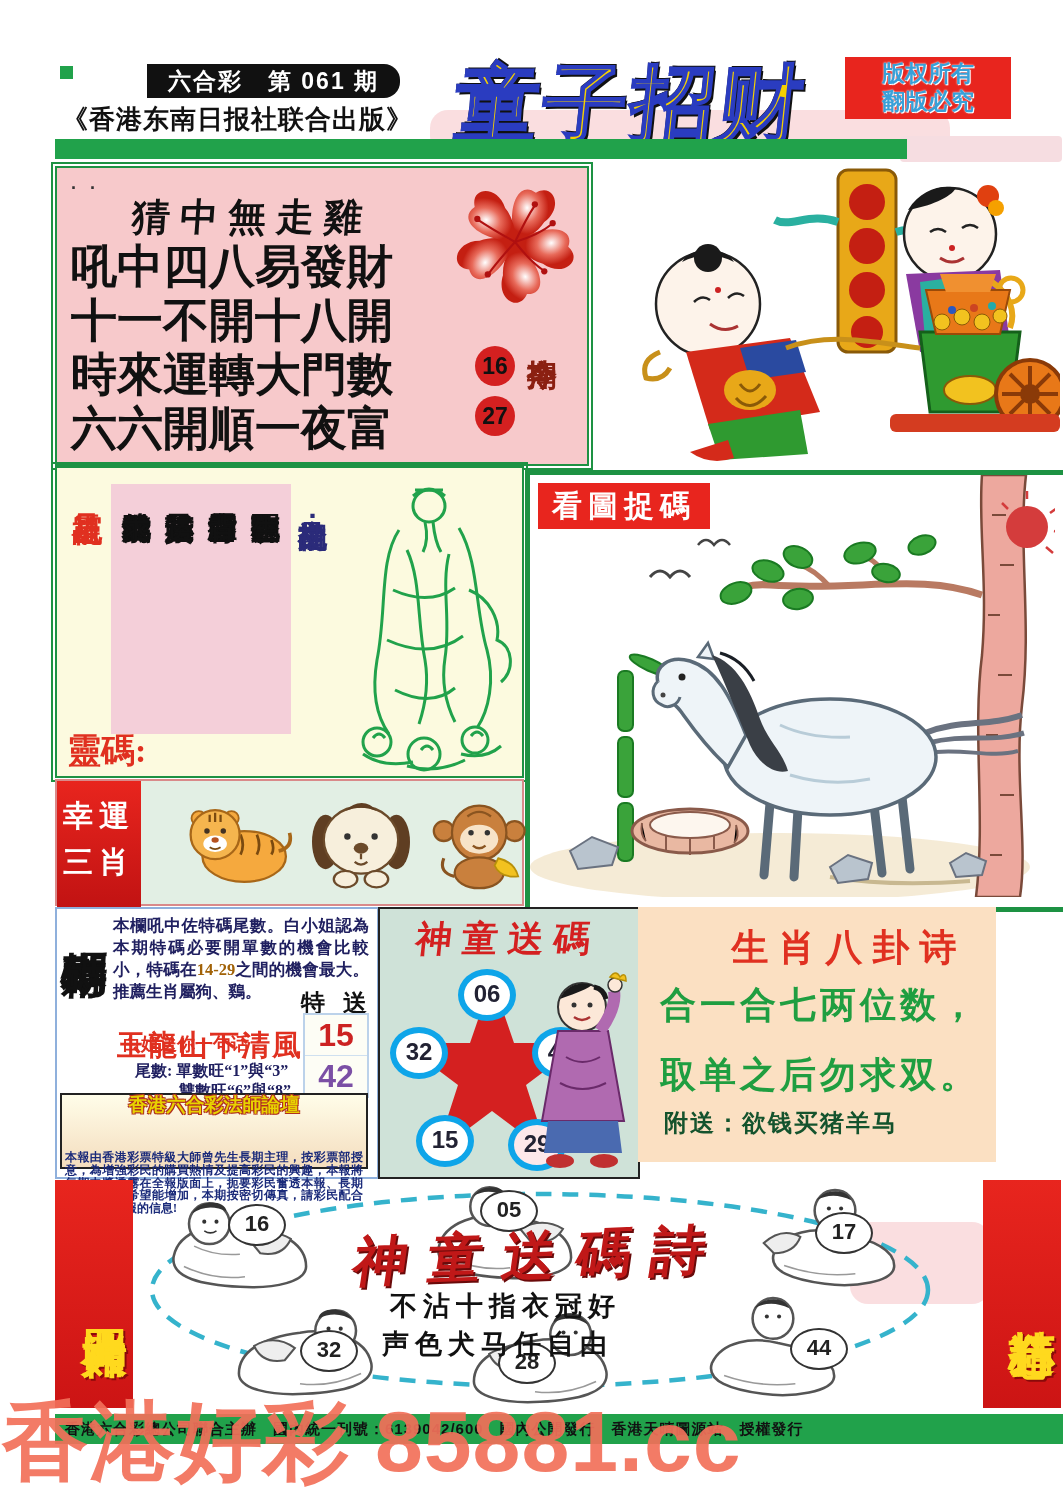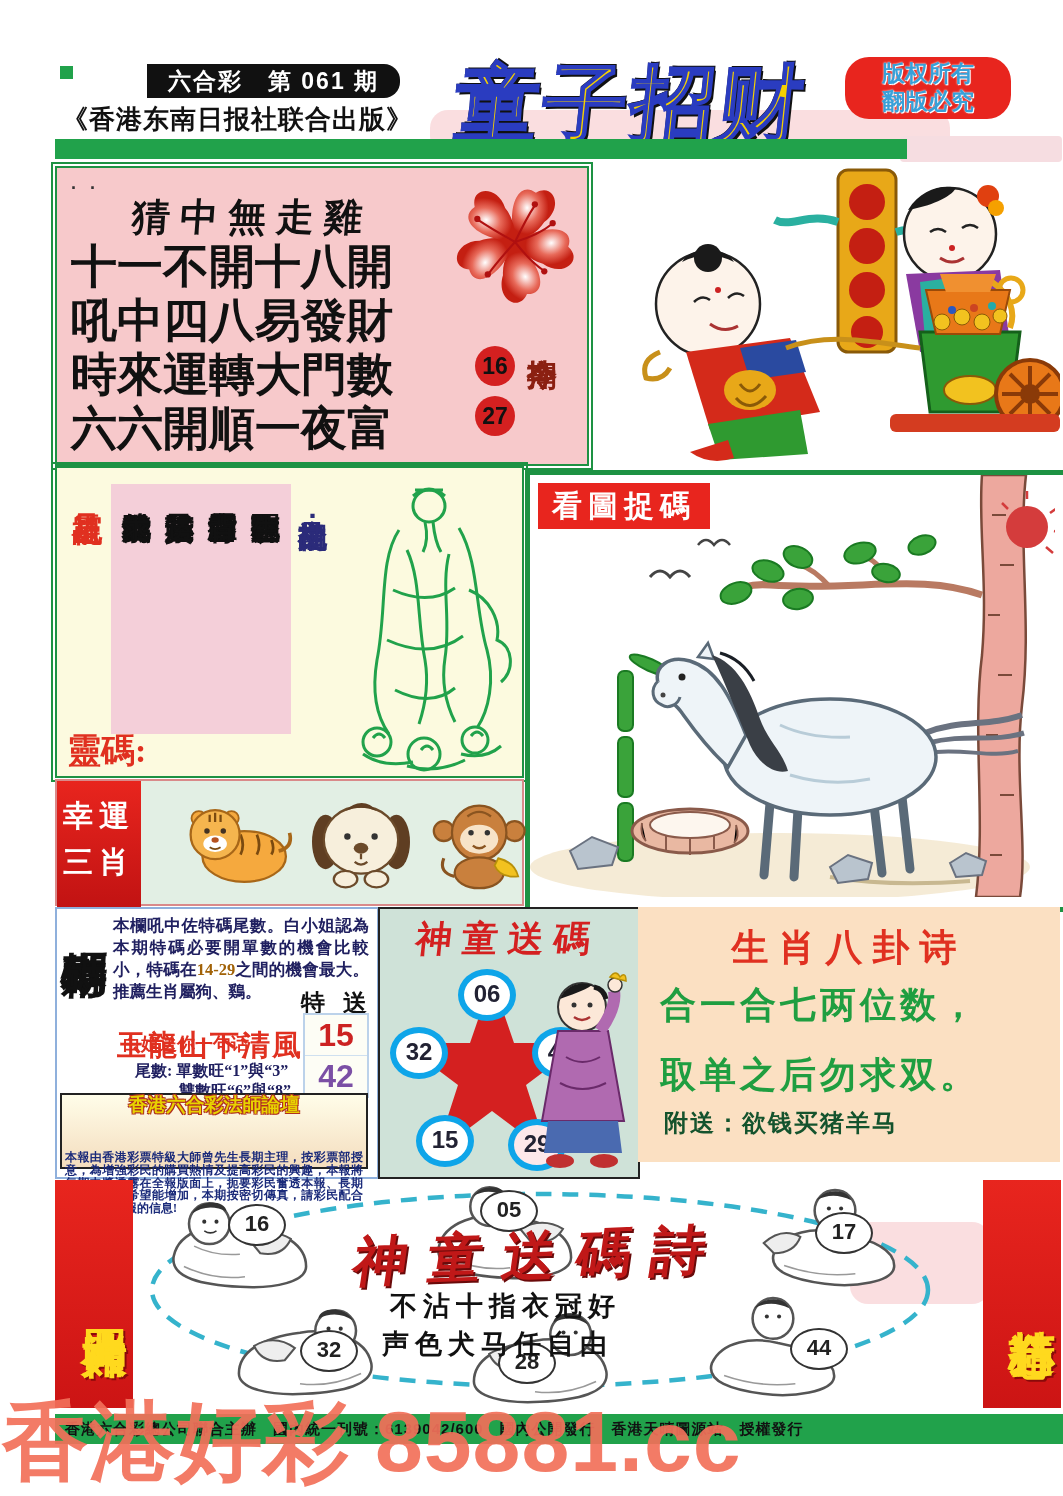--- a/index.html
+++ b/index.html
@@ -11,21 +11,21 @@
 
   
   .green-sq{left:60px;top:66px;width:13px;height:13px;background:#21a24b;}
   .issue-pill{left:147px;top:64px;width:253px;height:34px;background:#111;border-radius:0 16px 16px 0;
               color:#fff;font-weight:bold;font-size:23px;text-align:center;line-height:34px;letter-spacing:2px;}
   .publisher{left:62px;top:102px;width:360px;font-size:26px;font-weight:bold;color:#111;letter-spacing:1px;}
   .main-title{left:455px;top:48px;width:400px;font-size:84px;font-weight:bold;color:#f5d000;
               transform:skewX(-6deg);letter-spacing:4px;white-space:nowrap;
               -webkit-text-stroke:2px #2a3cc0;
               text-shadow:3px 3px 0 #111,-1px -1px 0 #111,2px -2px 0 #111;}
-  .copyright-box{left:845px;top:57px;width:166px;height:60px;background:#e8251e;border-radius:24px;
+  .copyright-box{left:845px;top:57px;width:166px;height:60px;background:#e8251e;border-radius:0;
                  color:#39a0d8;font-weight:bold;font-size:23px;text-align:center;line-height:28px;
                  text-shadow:0 0 2px #fff,1px 1px 0 #fff;padding-top:2px;}
   .green-bar{left:55px;top:139px;width:852px;height:20px;background:#21a24b;}
   .blotch{background:rgba(249,214,216,.8);border-radius:18px;}
   .blotch-title{left:430px;top:110px;width:520px;height:44px;}
   .blotch-bar{left:900px;top:136px;width:162px;height:26px;background:#f6dde1;border-radius:4px;}
   .blotch-mid{left:850px;top:1222px;width:140px;height:82px;}
 
   
   .poem-box{left:55px;top:166px;width:530px;height:296px;background:#f7c9cb;
@@ -104,21 +104,21 @@
   .sbadge{width:46px;height:40px;background:#fff;border:6px solid #0ea5e9;border-radius:50%;
           font-size:24px;font-weight:bold;color:#223;text-align:center;line-height:38px;}
   .sb-top{left:78px;top:60px;}
   .sb-left{left:10px;top:118px;}
   .sb-right{left:152px;top:118px;}
   .sb-bl{left:36px;top:206px;}
   .sb-br{left:128px;top:210px;background:#fde8ea;}
   .shentong-kid{left:150px;top:62px;width:105px;height:200px;}
 
   
-  .bagua-box{left:638px;top:907px;width:422px;height:255px;background:#fbe0c2;}
+  .bagua-box{left:638px;top:907px;width:358px;height:255px;background:#fbe0c2;}
   .bagua-title{left:0;top:16px;width:422px;text-align:center;font-size:37px;font-weight:bold;color:#e03020;
                letter-spacing:10px;}
   .bagua-line{left:22px;width:400px;font-size:36px;font-weight:bold;color:#1f9e40;letter-spacing:4px;}
   .bagua-l1{top:74px;}
   .bagua-l2{top:144px;}
   .bagua-bonus{left:26px;top:200px;font-size:24px;font-weight:bold;color:#14532d;letter-spacing:2px;}
 
   
   .banner{width:78px;height:228px;background:linear-gradient(#e8251e,#cc1414);color:#ffd91e;
           font-weight:bold;font-size:46px;text-align:center;line-height:56px;padding-top:0;
@@ -170,22 +170,22 @@
   <div class="abs copyright-box">
     <div>版权所有</div>
     <div>翻版必究</div>
   </div>
   <div class="abs green-bar"></div>
 
   <div class="abs poem-box">
     <div class="abs poem-dots">· ·</div>
     <div class="abs poem-title serif">猜中無走雞</div>
     <div class="abs poem-lines serif">
+      <div>吼中四八易發財</div>
       <div>十一不開十八開</div>
-      <div>吼中四八易發財</div>
       <div>時來運轉大門數</div>
       <div>六六開順一夜富</div>
     </div>
     <svg class="abs flower" viewBox="0 0 130 130">
       <defs>
           <radialGradient id="fg" cx="35%" cy="35%">
             <stop offset="0%" stop-color="#fff"></stop>
             <stop offset="55%" stop-color="#e86a5a"></stop>
             <stop offset="100%" stop-color="#c41f12"></stop>
           </radialGradient>

